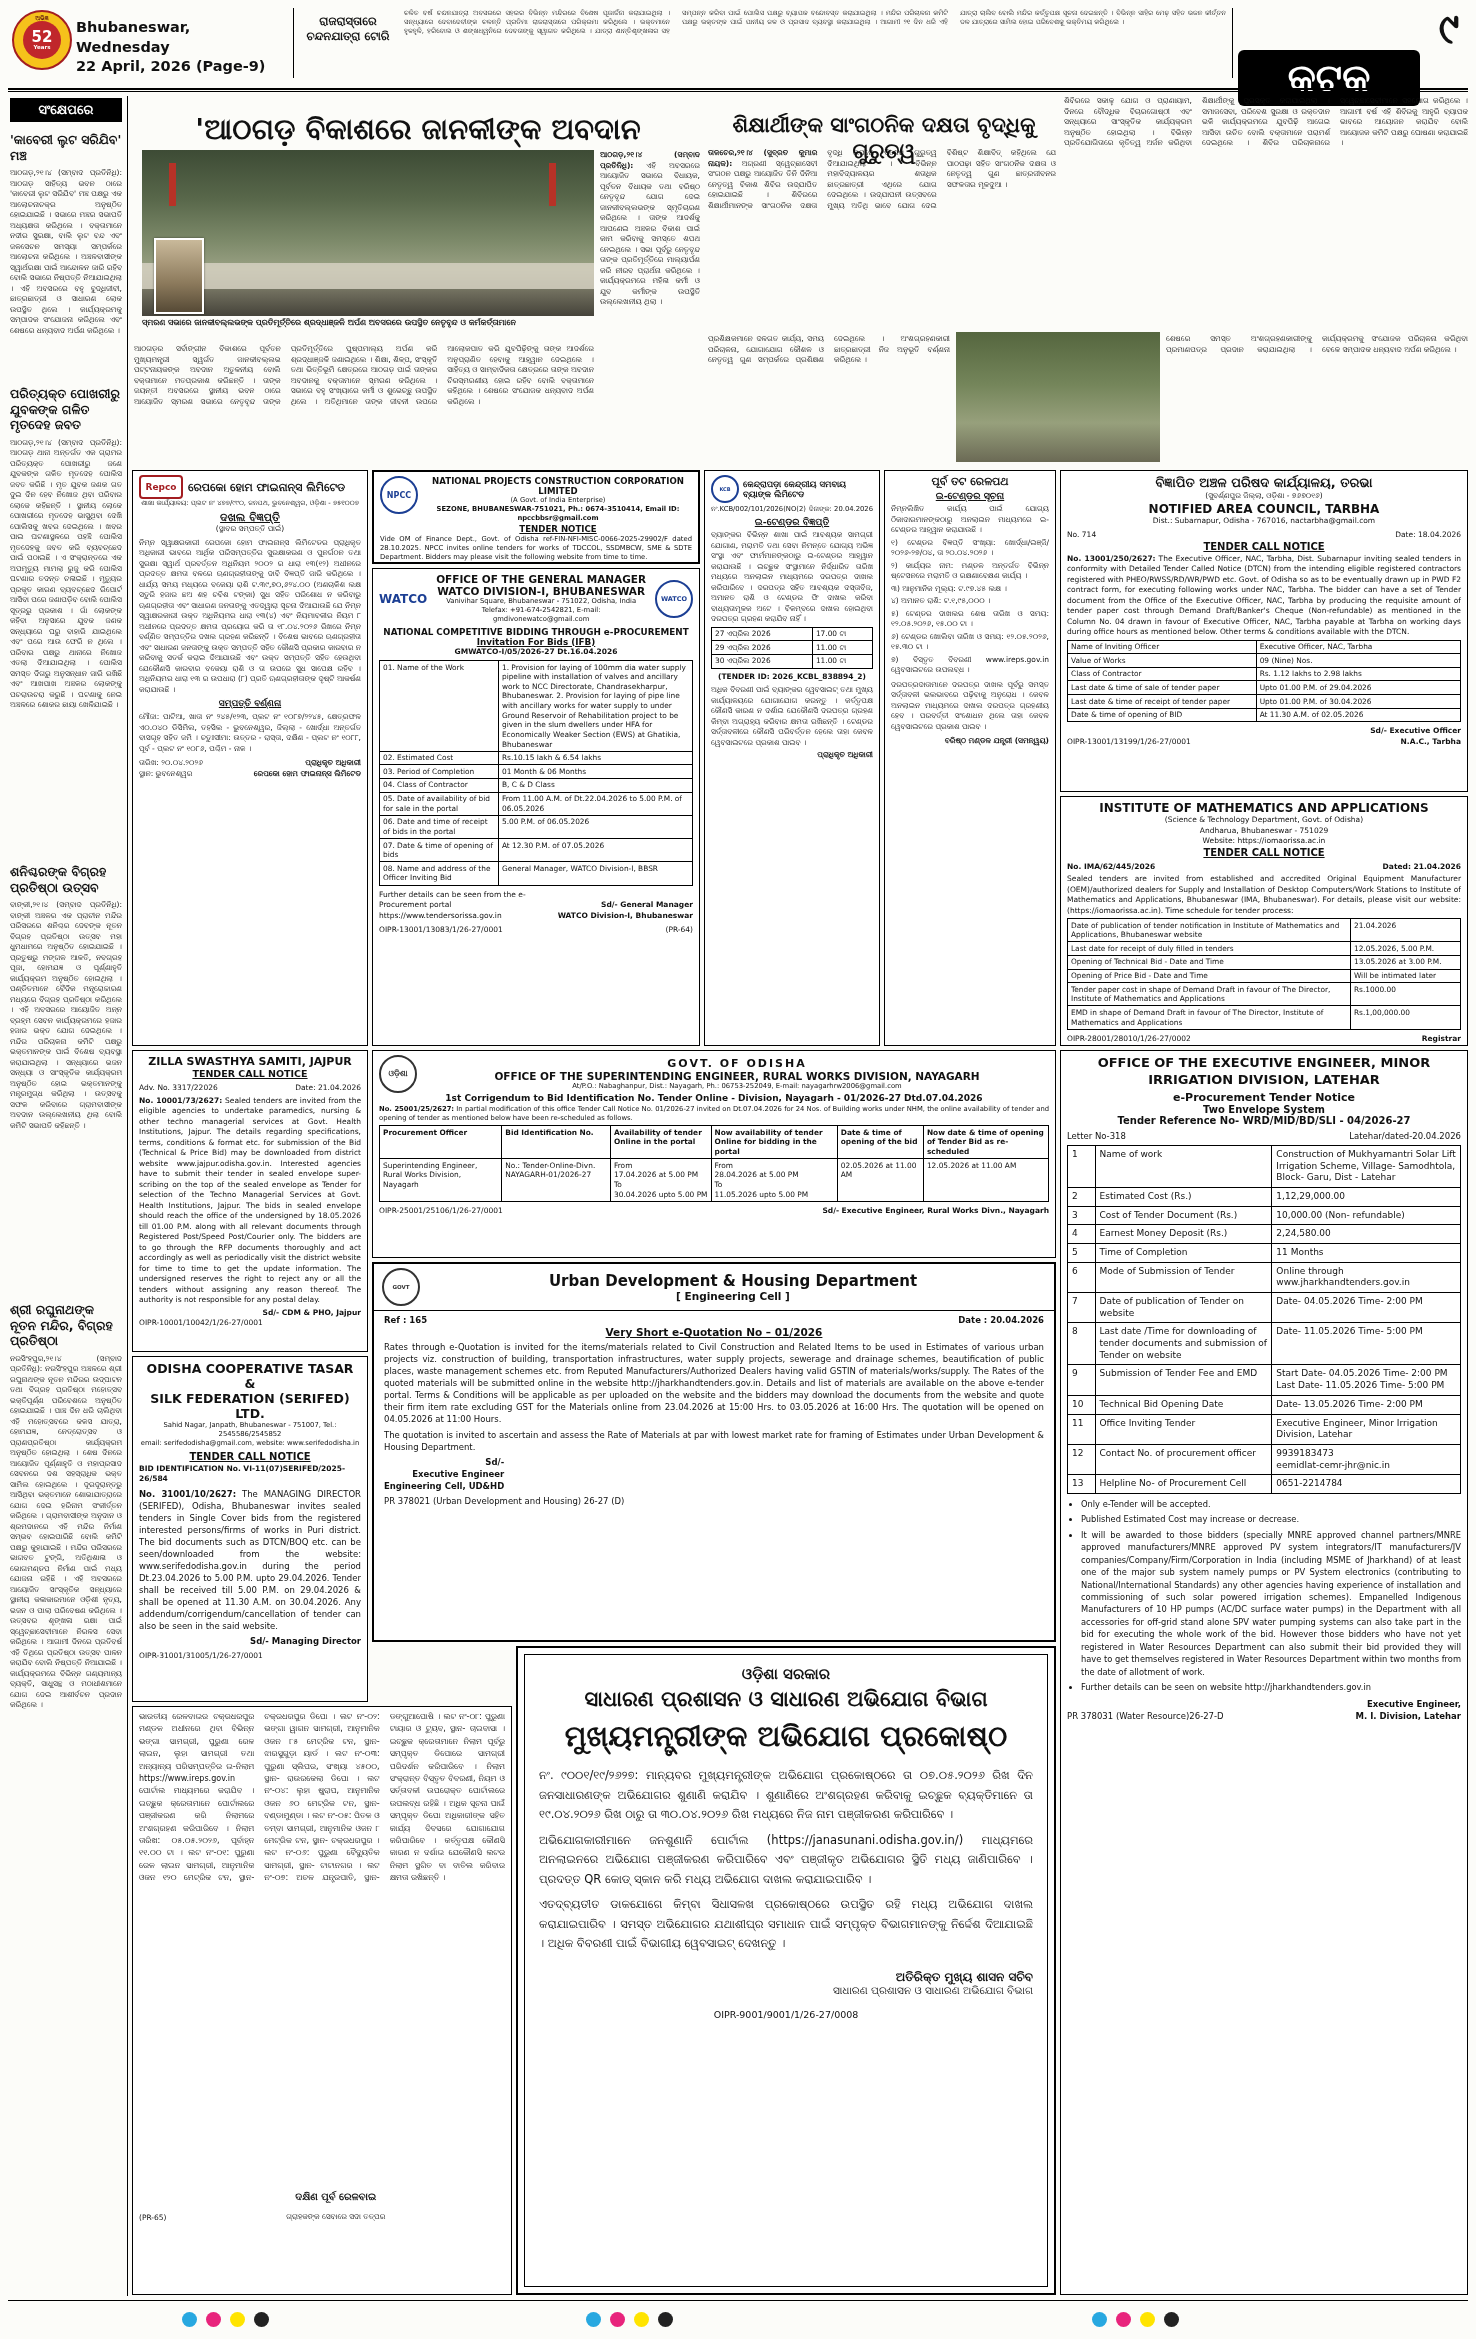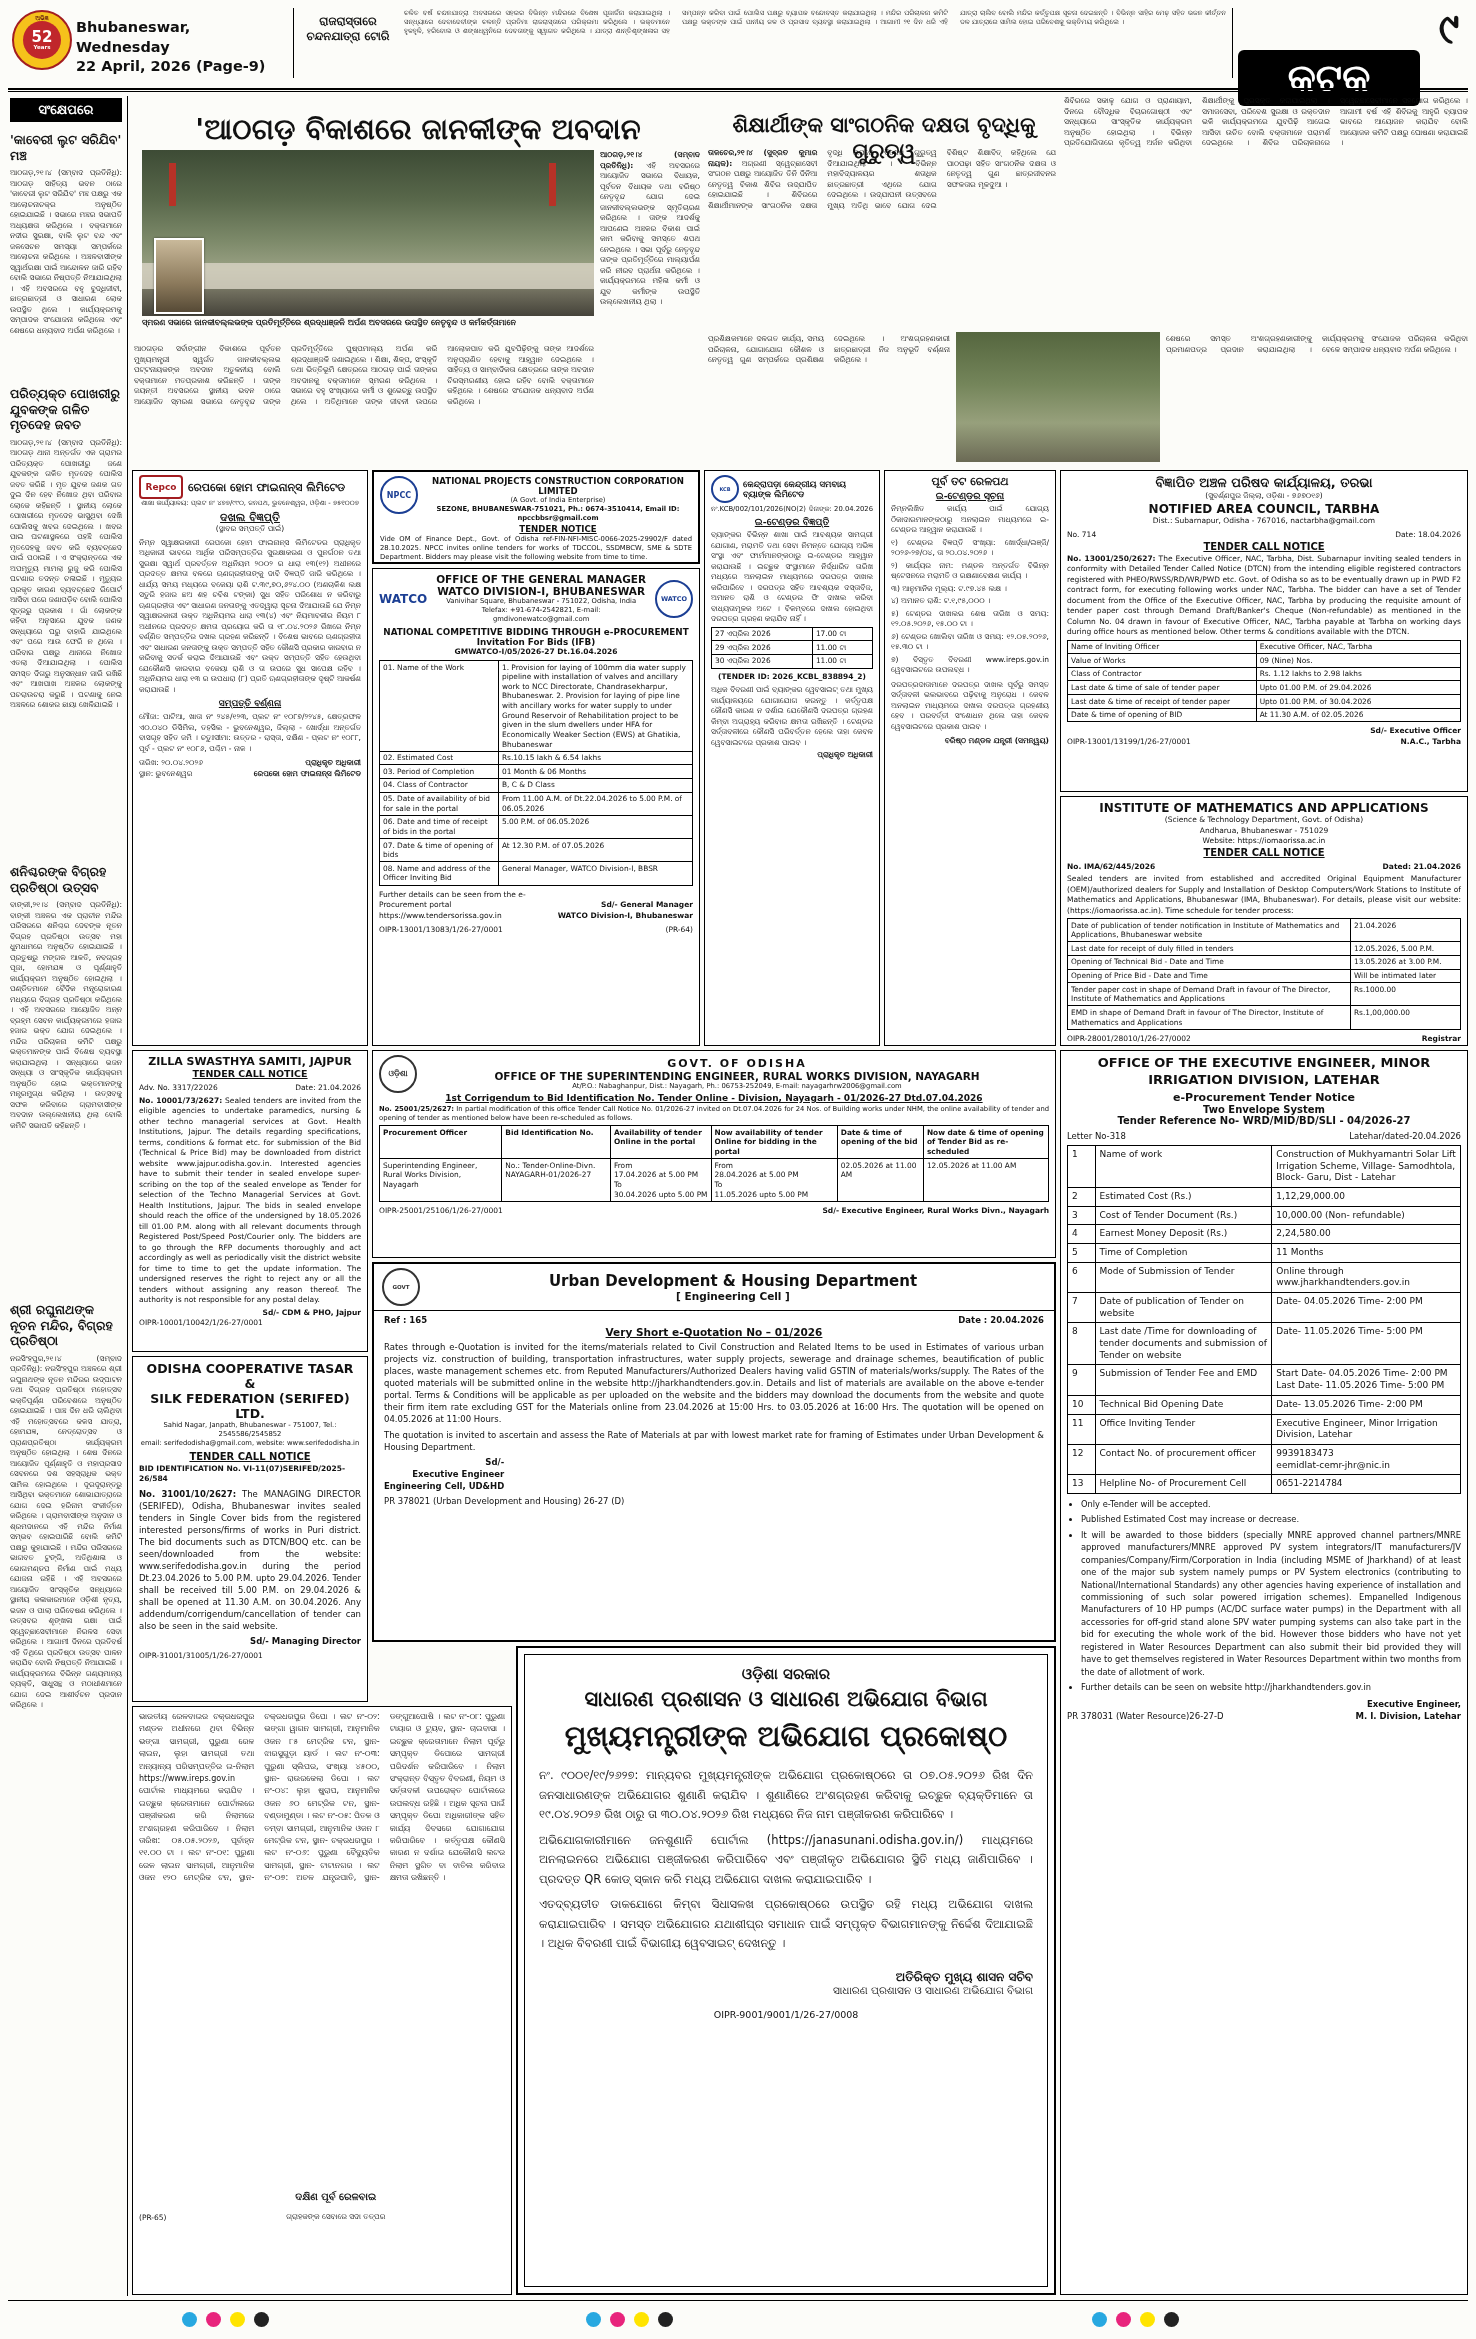--- a/index.html
+++ b/index.html
@@ -172,21 +172,21 @@
       <div class="b" style="font-size:12px;color:#1c3f94">WATCO</div>
       <div style="flex:1">
         <div class="c b" style="font-size:10.5px">OFFICE OF THE GENERAL MANAGER</div>
         <div class="c b" style="font-size:10.5px">WATCO DIVISION-I, BHUBANESWAR</div>
         <div class="c t6">Vanivihar Square, Bhubaneswar - 751022, Odisha, India</div>
         <div class="c t6">Telefax: +91-674-2542821, E-mail: gmdivonewatco@gmail.com</div>
       </div>
       <div class="logo-circle" style="font-size:6.5px">WATCO</div>
     </div>
     <div class="c b" style="font-size:8.8px;margin-top:2px">NATIONAL COMPETITIVE BIDDING THROUGH e-PROCUREMENT</div>
-    <div class="c b" style="font-size:8.8px;">Invitation For Bids (IFB)</div>
+    <div class="c b" style="font-size:8.8px;text-decoration:underline">Invitation For Bids (IFB)</div>
     <div class="c b t7">GMWATCO-I/05/2026-27 Dt.16.04.2026</div>
     <table class="kv" style="margin-top:3px">
       <tbody>
           <tr>
             <td style="width:38%">01. Name of the Work</td>
             <td>1. Provision for laying of 100mm dia water supply pipeline with installation of valves and ancillary work to NCC Directorate, Chandrasekharpur, Bhubaneswar.  2. Provision for laying of pipe line with ancillary works for water supply to under Ground Reservoir of Rehabilitation project to be given in the slum dwellers under HFA for Economically Weaker Section (EWS) at Ghatikia, Bhubaneswar</td>
           </tr>
       <tr>
             <td>02. Estimated Cost</td>
             <td>Rs.10.15 lakh &amp; 6.54 lakhs</td>
@@ -387,21 +387,21 @@
 
   <section class="box" style="left:372px;top:1050px;width:684px;height:208px">
     <div style="display:flex;gap:8px;align-items:center">
       <div class="logo-circle" style="border-color:#333;color:#333">ଓଡ଼ିଶା</div>
       <div style="flex:1">
         <div class="c b" style="font-size:11px;letter-spacing:2px">GOVT. OF ODISHA</div>
         <div class="c b" style="font-size:10.5px">OFFICE OF THE SUPERINTENDING ENGINEER, RURAL WORKS DIVISION, NAYAGARH</div>
         <div class="c t6">At/P.O.: Nabaghanpur, Dist.: Nayagarh, Ph.: 06753-252049, E-mail: nayagarhrw2006@gmail.com</div>
       </div>
     </div>
-    <div class="c b" style="font-size:9px;text-decoration:underline">1st Corrigendum to Bid Identification No. Tender Online - Division, Nayagarh - 01/2026-27 Dtd.07.04.2026</div>
+    <div class="c b" style="font-size:9px;">1st Corrigendum to Bid Identification No. Tender Online - Division, Nayagarh - 01/2026-27 Dtd.07.04.2026</div>
     <p class="t6 j" style="margin:2px 0">
       <span class="b">No. 25001/25/2627:</span>
       <span>In partial modification of this office Tender Call Notice No. 01/2026-27 invited on Dt.07.04.2026 for 24 Nos. of Building works under NHM, the online availability of tender and opening of tender as mentioned below have been re-scheduled as follows.</span>
     </p>
     <table class="kv">
       <tbody>
           <tr class="b">
         <td>Procurement Officer</td>
         <td>Bid Identification No.</td>
         <td>Availability of tender Online in the portal</td>

